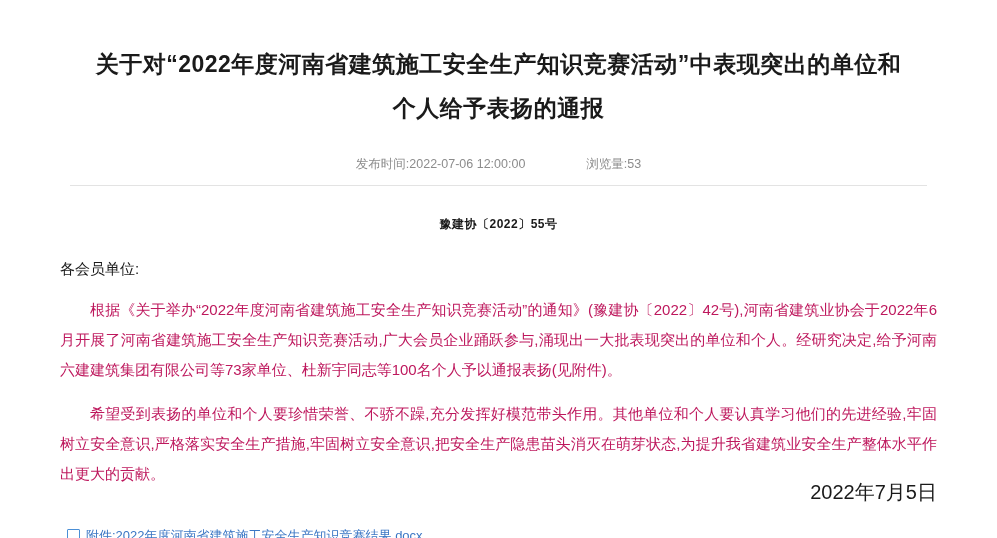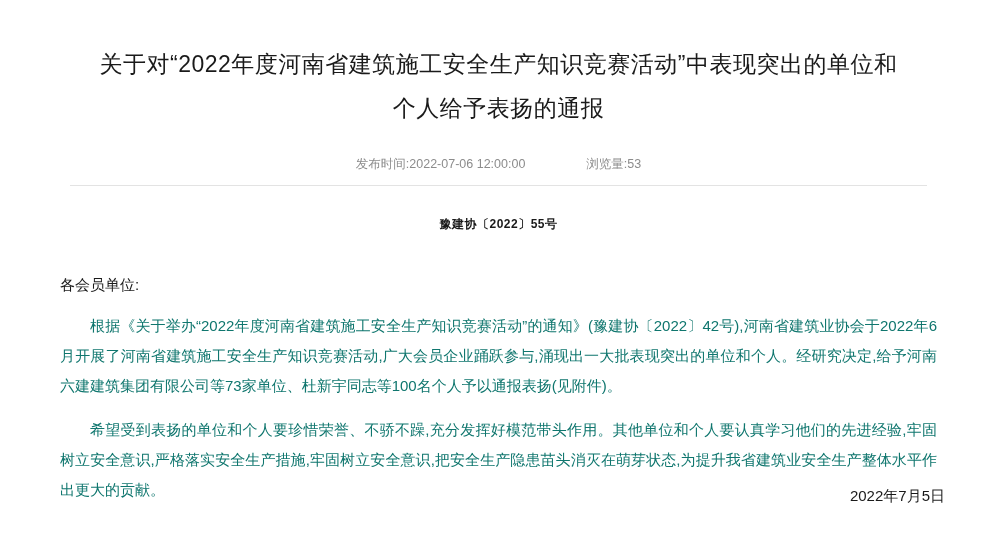--- a/index.html
+++ b/index.html
@@ -18,21 +18,21 @@
     position: relative;
     width: 997px;
     height: 538px;
     box-sizing: border-box;
     padding: 0 40px;
   }
   .doc-title {
     margin: 0;
     padding: 42px 52px 0 52px;
     font-size: 23px;
-    font-weight: normal;
+    font-weight: bold;
     color: #1a1a1a;
     text-align: center;
     line-height: 44px;
     letter-spacing: 0.5px;
   }
   .meta-row {
     margin: 26px 30px 0 30px;
     padding-bottom: 12px;
     border-bottom: 1px solid #e3e3e3;
     text-align: center;
@@ -51,29 +51,29 @@
     text-align: center;
     font-size: 12px;
     font-weight: bold;
     color: #1a1a1a;
     letter-spacing: 0.5px;
   }
   .body-block {
     margin: 0 20px;
   }
   .salutation {
-    margin: 40px 0 0 0;
+    margin: 24px 0 0 0;
     font-size: 15px;
     color: #1a1a1a;
     line-height: 24px;
   }
   .para {
     margin: 14px 0 0 0;
     font-size: 15px;
-    color: #0f766e;
+    color: #be185d;
     line-height: 30px;
     text-indent: 2em;
     text-align: justify;
   }
   .attachment {
     margin: 38px 0 0 26px;
     display: flex;
     align-items: center;
     font-size: 13px;
     color: #3a76c4;
@@ -95,23 +95,23 @@
     background: #ffffff;
     border: 1px solid #4a8fd6;
     border-radius: 1px;
   }
   .attach-link {
     text-decoration: none;
     color: #3a76c4;
   }
   .sign-date {
     position: absolute;
-    right: 52px;
+    right: 60px;
     bottom: 32px;
-    font-size: 15px;
+    font-size: 20px;
     color: #1a1a1a;
   }
 </style>
 </head>
 <body>
 
 <div class="page">
 
   <h1 class="doc-title">关于对“2022年度河南省建筑施工安全生产知识竞赛活动”中表现突出的单位和个人给予表扬的通报</h1>
 

